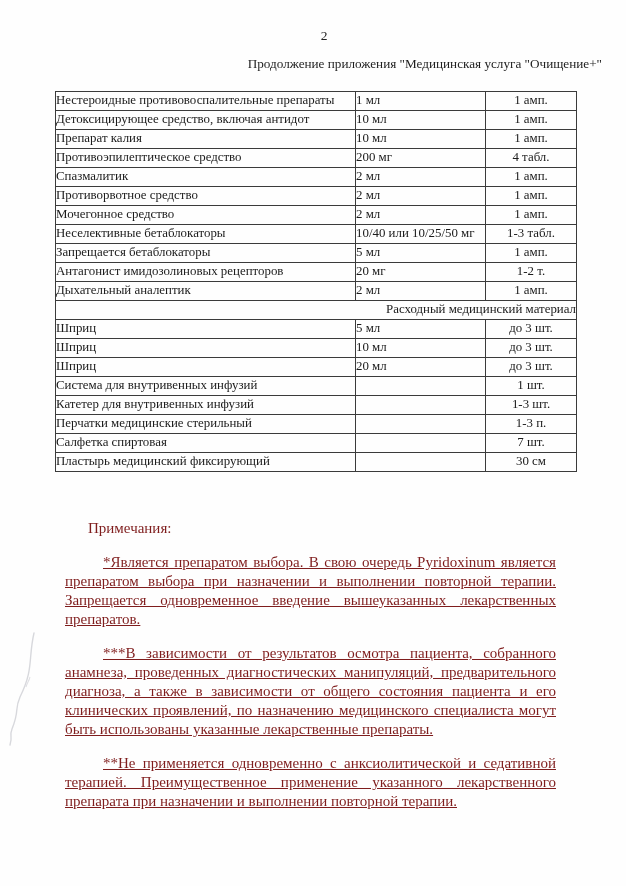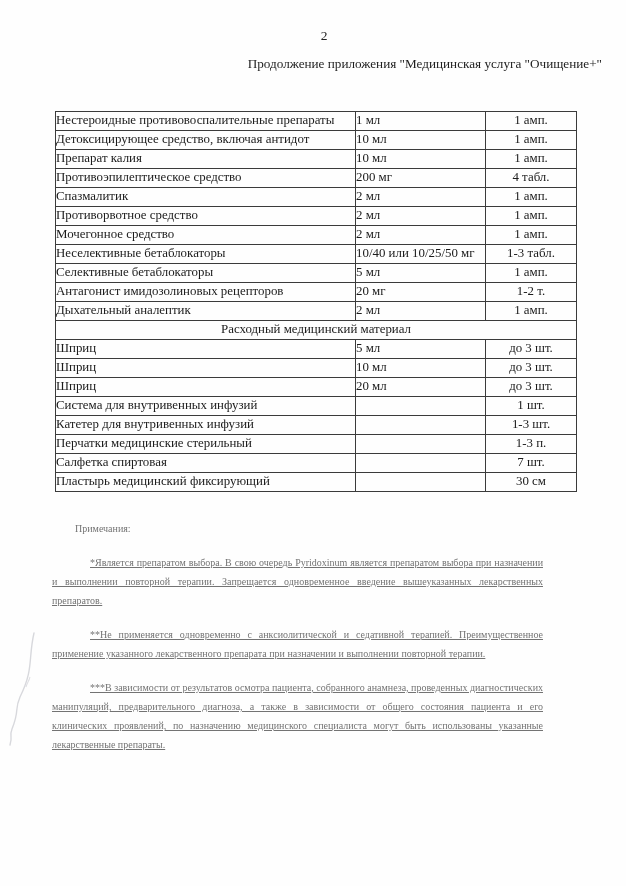--- a/index.html
+++ b/index.html
@@ -39,46 +39,45 @@
   }
   table.med-table {
     position: absolute;
     top: 91px;
     left: 55px;
     width: 521px;
     border-collapse: collapse;
     table-layout: fixed;
     font-size: 12.9px;
     color: #1b1b1b;
-    margin-top: 20px;
   }
   table.med-table col.col-name { width: 300px; }
   table.med-table col.col-dose { width: 130px; }
   table.med-table col.col-qty  { width: 91px;  }
   table.med-table td {
     border: 1.5px solid #3b3b3b;
     height: 18px;
     padding: 0;
     line-height: 1.05;
     vertical-align: middle;
     overflow: hidden;
     white-space: nowrap;
   }
   td.c-name { text-align: left; padding-left: 6px; padding-right: 3px; }
   td.c-dose { text-align: left; }
   td.c-qty  { text-align: center; }
-  td.c-section { text-align: center; }
+  td.c-section { text-align: right; }
   .notes {
     position: absolute;
     top: 519px;
-    left: 37px;
+    left: 50px;
     width: 521px;
-    font-size: 10px;
+    font-size: 15px;
     line-height: 19px;
-    color: #737373;
+    color: #7f1d1d;
   }
   .notes-heading {
     margin: 0;
     text-indent: 38px;
   }
   .note-para {
     margin: 15px;
     text-indent: 38px;
     text-align: justify;
     text-decoration: underline;
@@ -149,21 +148,21 @@
     <td class="c-qty">1 амп.</td>
   </tr>
 
   <tr>
     <td class="c-name">Неселективные бетаблокаторы</td>
     <td class="c-dose">10/40 или 10/25/50 мг</td>
     <td class="c-qty">1-3 табл.</td>
   </tr>
 
   <tr>
-    <td class="c-name">Селективные бетаблокаторы</td>
+    <td class="c-name">Запрещается бетаблокаторы</td>
     <td class="c-dose">5 мл</td>
     <td class="c-qty">1 амп.</td>
   </tr>
 
   <tr>
     <td class="c-name">Антагонист имидозолиновых рецепторов</td>
     <td class="c-dose">20 мг</td>
     <td class="c-qty">1-2 т.</td>
   </tr>
 
@@ -224,22 +223,22 @@
     <td class="c-dose"></td>
     <td class="c-qty">30 см</td>
   </tr>
 </tbody>
   </table>
 
   <div class="notes">
     <p class="notes-heading">Примечания:</p>
     <div id="notes-paragraphs">
         <p class="note-para">*Является препаратом выбора. В свою очередь Pyridoxinum является препаратом выбора при назначении и выполнении повторной терапии. Запрещается одновременное введение вышеуказанных лекарственных препаратов.</p>
+        <p class="note-para">***В зависимости от результатов осмотра пациента, собранного анамнеза, проведенных диагностических манипуляций, предварительного диагноза, а также в зависимости от общего состояния пациента и его клинических проявлений, по назначению медицинского специалиста могут быть использованы указанные лекарственные препараты.</p>
         <p class="note-para">**Не применяется одновременно с анксиолитической и седативной терапией. Преимущественное применение указанного лекарственного препарата при назначении и выполнении повторной терапии.</p>
-        <p class="note-para">***В зависимости от результатов осмотра пациента, собранного анамнеза, проведенных диагностических манипуляций, предварительного диагноза, а также в зависимости от общего состояния пациента и его клинических проявлений, по назначению медицинского специалиста могут быть использованы указанные лекарственные препараты.</p>
       </div>
   </div>
 
   <svg class="scan-artifact" width="50" height="130" viewBox="0 0 50 130">
     <path d="M34 8 C 28 34, 34 44, 20 72 C 14 86, 20 84, 12 104 C 9 112, 13 110, 10 120" fill="none" stroke="#b9bac2" stroke-width="1.4" stroke-linecap="round"></path>
     <path d="M30 52 C 29 56, 27 58, 26 62" fill="none" stroke="#c7c8cf" stroke-width="1.1"></path>
   </svg>
 
 </div>
 

